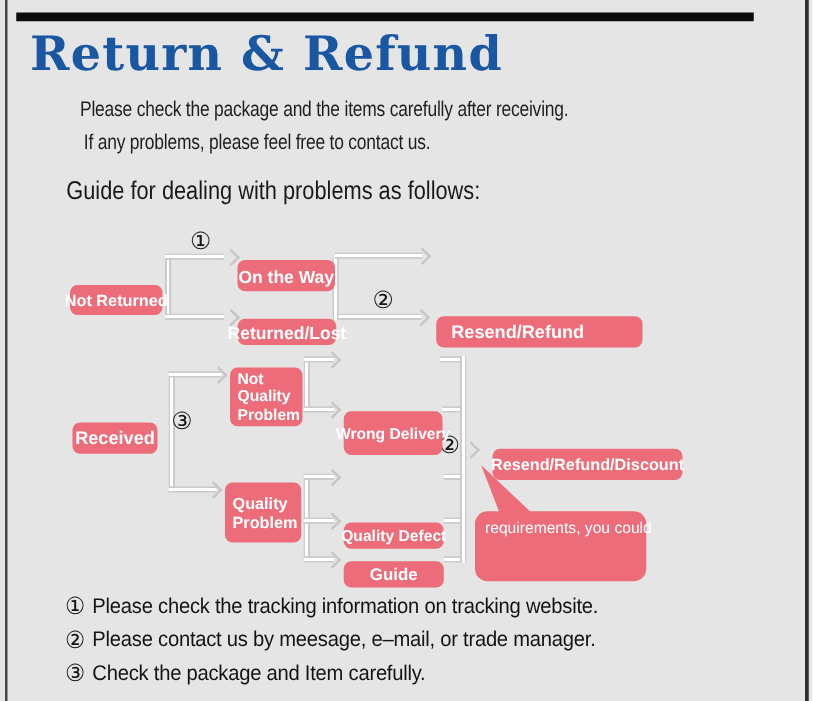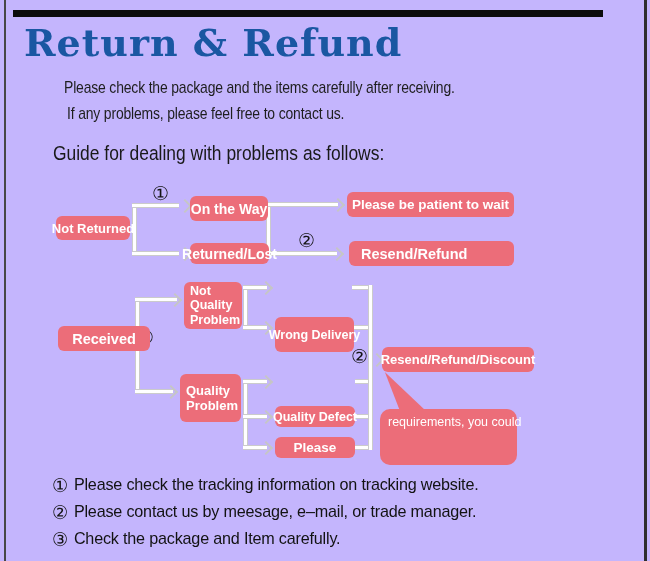--- a/index.html
+++ b/index.html
@@ -1,29 +1,29 @@
 <!DOCTYPE html>
 <html><head>
 <meta charset="utf-8">
 <style>
   html,body{margin:0;padding:0;background:#fff;}
-  .page{position:relative;width:650px;height:561px;background:#c4b5fd;overflow:hidden;
+  .page{position:relative;width:650px;height:561px;background:#e5e5e5;overflow:hidden;
         font-family:"Liberation Sans",sans-serif;}
   .border-left{position:absolute;left:4px;top:0;width:2px;height:561px;background:#474747;}
   .border-right{position:absolute;left:644px;top:0;width:3px;height:561px;background:#2e2e2e;}
   .top-rule{position:absolute;left:13px;top:10px;width:590px;height:7px;background:#0c0c0c;}
   .title{position:absolute;left:24px;top:20px;font-family:"DejaVu Serif",serif;
          font-weight:bold;font-size:38px;color:#1a57a2;letter-spacing:1px;white-space:nowrap;}
   .intro{position:absolute;font-size:17px;color:#1e1e1e;letter-spacing:-0.2px;
          transform:scaleX(0.82);transform-origin:left center;white-space:nowrap;}
   .guide{position:absolute;left:53px;top:141px;font-size:20.5px;color:#191919;
          transform:scaleX(0.85);transform-origin:left center;white-space:nowrap;}
   .pbox{position:absolute;background:#ec6d79;color:#fff;border-radius:6px;
         font-weight:bold;display:flex;align-items:center;justify-content:center;
-        white-space:nowrap;box-sizing:border-box;}
+        white-space:nowrap;box-sizing:border-box;margin-top:12px;}
   .pbox.left{justify-content:flex-start;}
   .hl{position:absolute;height:5px;
       background:linear-gradient(to bottom,#cbcbcb 0,#cbcbcb 1.4px,#ffffff 1.4px,#ffffff 3.6px,#cbcbcb 3.6px,#cbcbcb 5px);}
   .vl{position:absolute;width:5px;
       background:linear-gradient(to right,#cbcbcb 0,#cbcbcb 1.4px,#ffffff 1.4px,#ffffff 3.6px,#cbcbcb 3.6px,#cbcbcb 5px);}
   .arr{position:absolute;width:8px;height:8px;border-top:2.2px solid #c6c6c6;
        border-right:2.2px solid #c6c6c6;transform:rotate(45deg);}
   .circ{position:absolute;font-size:19px;color:#141414;line-height:1;}
   .bubble-tail{position:absolute;left:384px;top:372px;width:42px;height:39px;background:#ec6d79;
                clip-path:polygon(2% 0%,38% 100%,100% 100%);}
@@ -91,44 +91,43 @@
   <div class="arr" style="left:372px;top:355px;"></div>
 
   <div class="circ" style="left:152px;top:184px;">①</div>
   <div class="circ" style="left:298px;top:231px;">②</div>
   <div class="circ" style="left:137px;top:328px;">③</div>
   <div class="circ" style="left:351px;top:347px;">②</div>
 
   <div class="pbox" style="left:56px;top:216px;width:74px;height:24px;font-size:13px;">Not Returned</div>
   <div class="pbox" style="left:190px;top:196px;width:78px;height:25px;font-size:14px;">On the Way</div>
   <div class="pbox" style="left:190px;top:243px;width:79px;height:21px;font-size:14px;">Returned/Lost</div>
-  <div class="pbox" style="left:347px;top:192px;width:167px;height:25px;font-size:13.5px;">Please be patient to wait</div>
   <div class="pbox left" style="left:349px;top:241px;width:165px;height:25px;font-size:14.5px;padding-left:12px;">Resend/Refund</div>
-  <div class="pbox" style="left:58px;top:326px;width:92px;height:25px;font-size:14.5px;">Received</div>
+  <div class="pbox" style="left:58px;top:326px;width:68px;height:25px;font-size:14.5px;">Received</div>
 
   <div class="pbox left stack" style="left:184px;top:282px;width:58px;height:47px;font-size:12.5px;padding-left:6px;">
     <div>
       <span>Not</span>
       <span>Quality</span>
       <span>Problem</span>
     </div>
   </div>
 
   <div class="pbox" style="left:275px;top:317px;width:79px;height:35px;font-size:12.5px;">Wrong Delivery</div>
 
   <div class="pbox left stack" style="left:180px;top:374px;width:61px;height:48px;font-size:13px;padding-left:6px;">
     <div>
       <span>Quality</span>
       <span>Problem</span>
     </div>
   </div>
 
   <div class="pbox" style="left:275px;top:406px;width:80px;height:21px;font-size:12.5px;">Quality Defect</div>
-  <div class="pbox" style="left:275px;top:437px;width:80px;height:21px;font-size:13.5px;">Please</div>
-  <div class="pbox" style="left:382px;top:347px;width:152px;height:25px;font-size:13px;">Resend/Refund/Discount</div>
+  <div class="pbox" style="left:275px;top:437px;width:80px;height:21px;font-size:13.5px;">Guide</div>
+  <div class="pbox" style="left:394px;top:347px;width:152px;height:25px;font-size:13px;">Resend/Refund/Discount</div>
 
   <div class="bubble-tail"></div>
   <div class="bubble">
     <span>requirements, you could</span>
   </div>
 
   <div class="footnotes">
     <div class="fn">
       <span class="fn-num">①</span>
       <span class="fn-text">Please check the tracking information on tracking website.</span>

